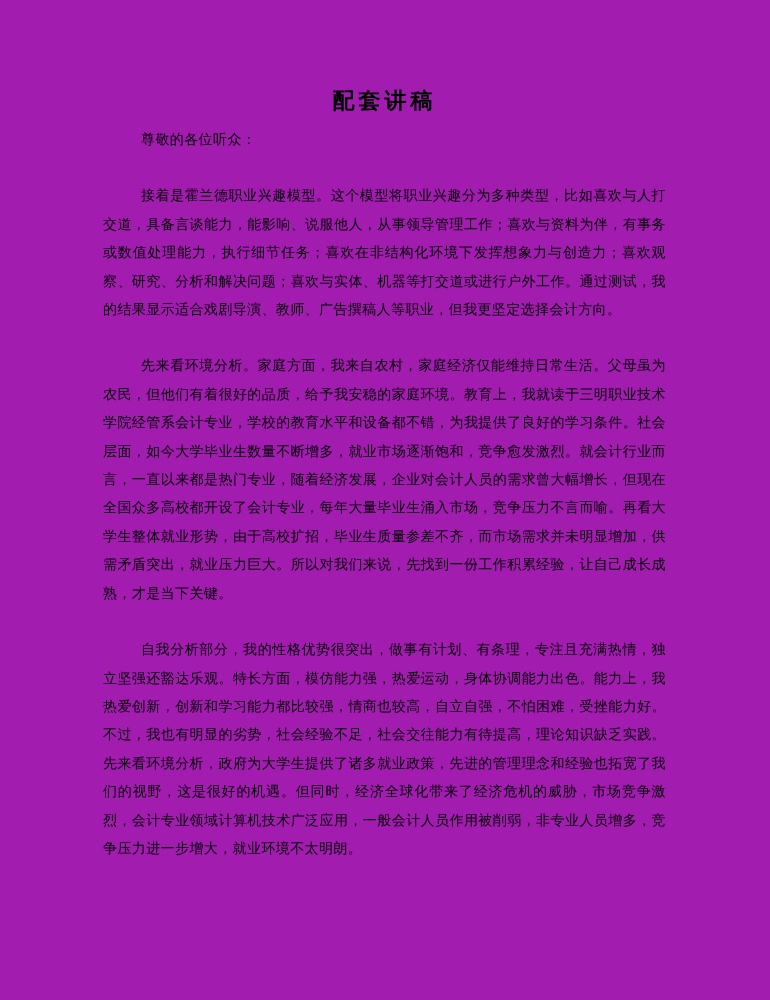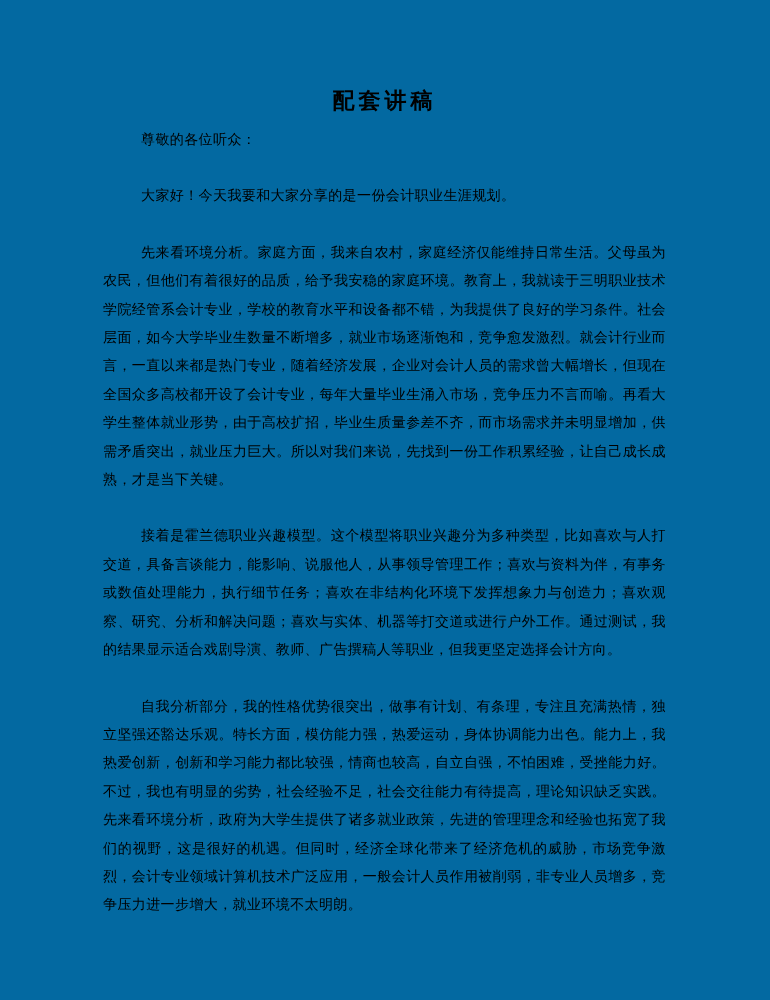--- a/index.html
+++ b/index.html
@@ -12,21 +12,21 @@
       height: 1000px;
       font-family: "Liberation Serif", "DejaVu Serif", serif;
       color: #000000;
       overflow: hidden;
     }
     .page {
       box-sizing: border-box;
       width: 770px;
       height: 1000px;
       padding: 86px 104px 40px 103px;
-      background: #0369a1;
+      background: #a21caf;
     }
     .doc-title {
       font-size: 22px;
       font-weight: bold;
       text-align: center;
       letter-spacing: 4px;
       line-height: 30px;
       margin: 0 0 10px 0;
     }
     .para {
@@ -40,20 +40,19 @@
     }
   </style>
 </head>
 <body>
 
 <div class="page">
   <h1 class="doc-title">配套讲稿</h1>
 
   <p class="para">尊敬的各位听众：</p>
 
-  <p class="para">大家好！今天我要和大家分享的是一份会计职业生涯规划。</p>
+
+  <p class="para">接着是霍兰德职业兴趣模型。这个模型将职业兴趣分为多种类型，比如喜欢与人打交道，具备言谈能力，能影响、说服他人，从事领导管理工作；喜欢与资料为伴，有事务或数值处理能力，执行细节任务；喜欢在非结构化环境下发挥想象力与创造力；喜欢观察、研究、分析和解决问题；喜欢与实体、机器等打交道或进行户外工作。通过测试，我的结果显示适合戏剧导演、教师、广告撰稿人等职业，但我更坚定选择会计方向。</p>
 
   <p class="para">先来看环境分析。家庭方面，我来自农村，家庭经济仅能维持日常生活。父母虽为农民，但他们有着很好的品质，给予我安稳的家庭环境。教育上，我就读于三明职业技术学院经管系会计专业，学校的教育水平和设备都不错，为我提供了良好的学习条件。社会层面，如今大学毕业生数量不断增多，就业市场逐渐饱和，竞争愈发激烈。就会计行业而言，一直以来都是热门专业，随着经济发展，企业对会计人员的需求曾大幅增长，但现在全国众多高校都开设了会计专业，每年大量毕业生涌入市场，竞争压力不言而喻。再看大学生整体就业形势，由于高校扩招，毕业生质量参差不齐，而市场需求并未明显增加，供需矛盾突出，就业压力巨大。所以对我们来说，先找到一份工作积累经验，让自己成长成熟，才是当下关键。</p>
-
-  <p class="para">接着是霍兰德职业兴趣模型。这个模型将职业兴趣分为多种类型，比如喜欢与人打交道，具备言谈能力，能影响、说服他人，从事领导管理工作；喜欢与资料为伴，有事务或数值处理能力，执行细节任务；喜欢在非结构化环境下发挥想象力与创造力；喜欢观察、研究、分析和解决问题；喜欢与实体、机器等打交道或进行户外工作。通过测试，我的结果显示适合戏剧导演、教师、广告撰稿人等职业，但我更坚定选择会计方向。</p>
 
   <p class="para">自我分析部分，我的性格优势很突出，做事有计划、有条理，专注且充满热情，独立坚强还豁达乐观。特长方面，模仿能力强，热爱运动，身体协调能力出色。能力上，我热爱创新，创新和学习能力都比较强，情商也较高，自立自强，不怕困难，受挫能力好。不过，我也有明显的劣势，社会经验不足，社会交往能力有待提高，理论知识缺乏实践。先来看环境分析，政府为大学生提供了诸多就业政策，先进的管理理念和经验也拓宽了我们的视野，这是很好的机遇。但同时，经济全球化带来了经济危机的威胁，市场竞争激烈，会计专业领域计算机技术广泛应用，一般会计人员作用被削弱，非专业人员增多，竞争压力进一步增大，就业环境不太明朗。</p>
 </div>
 
 </body></html>

